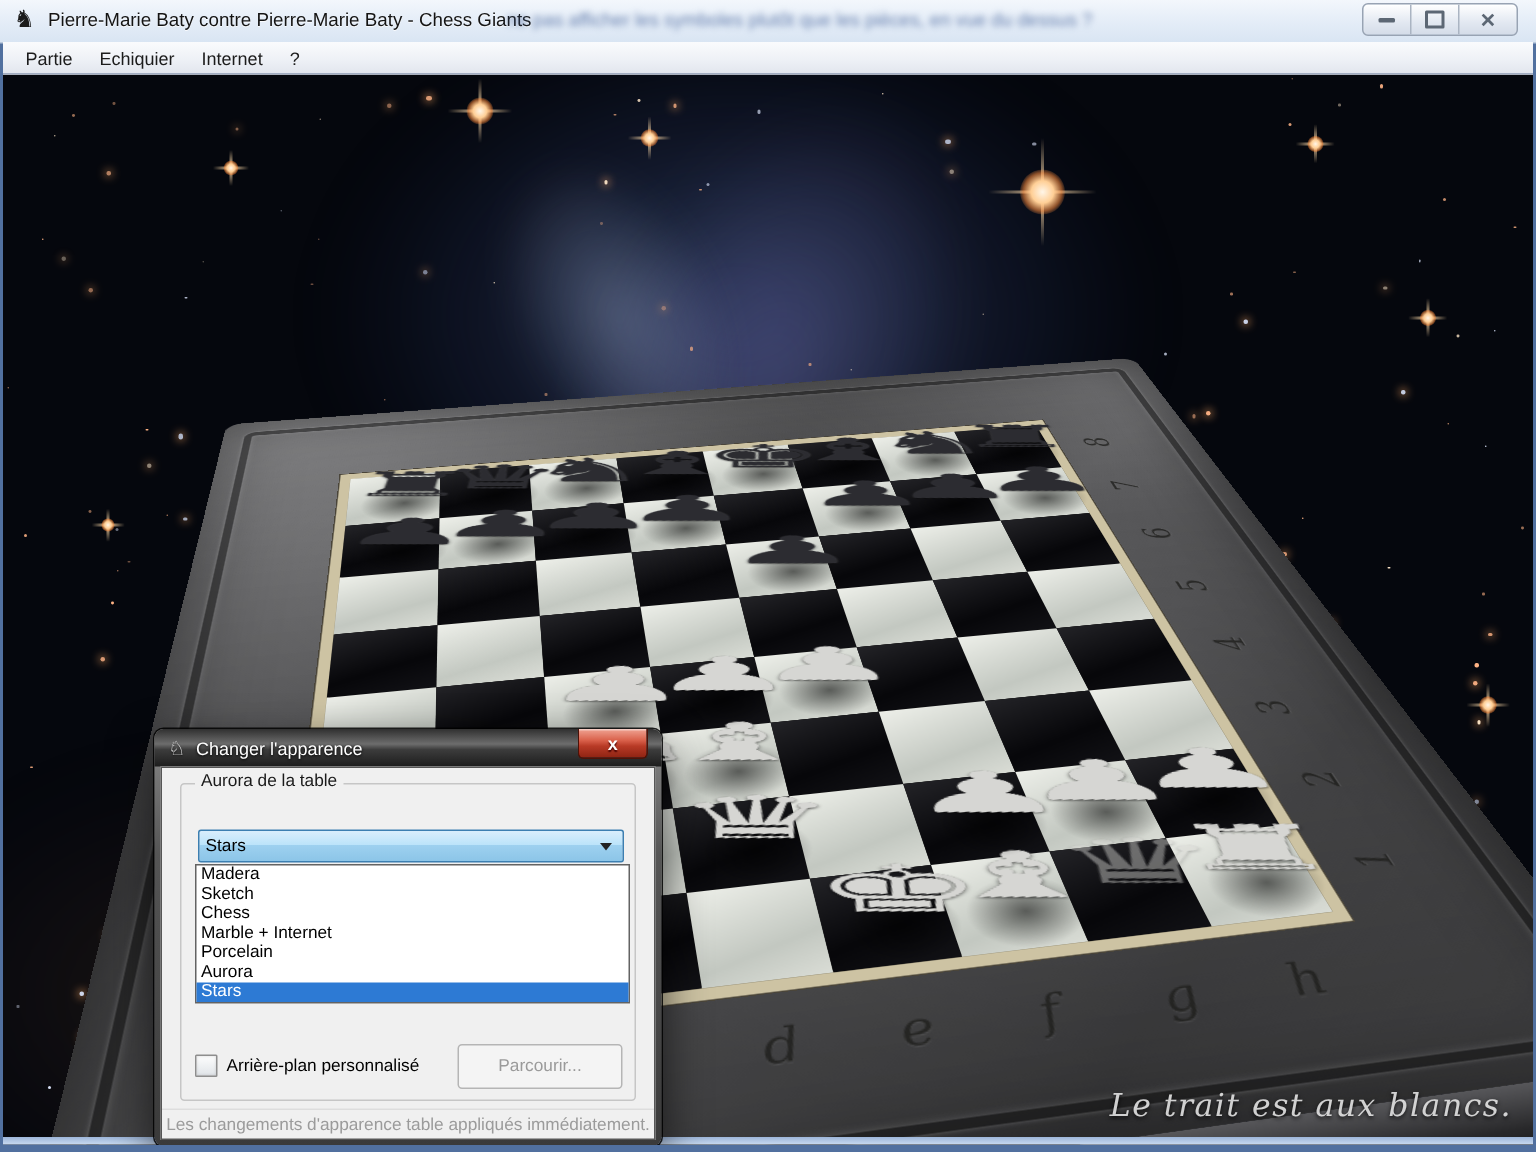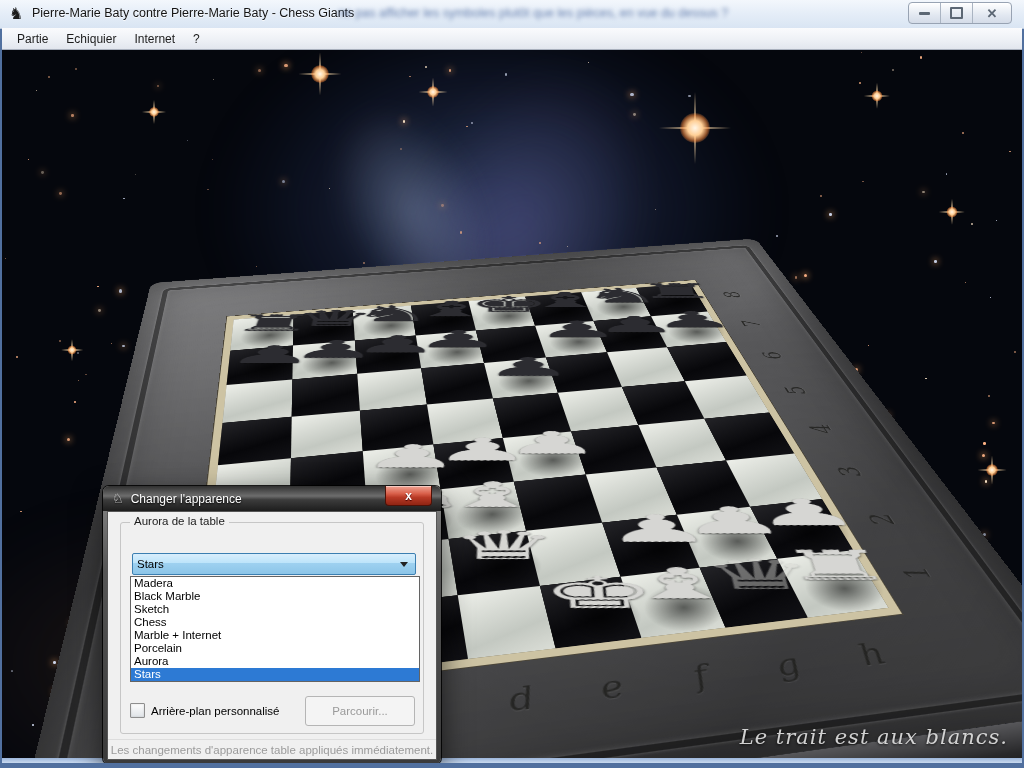--- a/index.html
+++ b/index.html
@@ -579,21 +579,20 @@
       <div class="dlg-body">
         <div class="groupbox">
           <div class="group-label">Aurora de la table</div>
         </div>
         <div class="combo">
           <span class="combo-text">Stars</span>
           <span class="combo-arrow"></span>
         </div>
         <div class="listbox" id="applist">
             <div class="list-item">Madera</div>
-            <div class="list-item">Black Marble</div>
             <div class="list-item">Sketch</div>
             <div class="list-item">Chess</div>
             <div class="list-item">Marble + Internet</div>
             <div class="list-item">Porcelain</div>
             <div class="list-item">Aurora</div>
             <div class="list-item selected">Stars</div>
           </div>
         <div class="chk-row">
           <div class="chk-box"></div>
           <div class="chk-label">Arrière-plan personnalisé</div>

